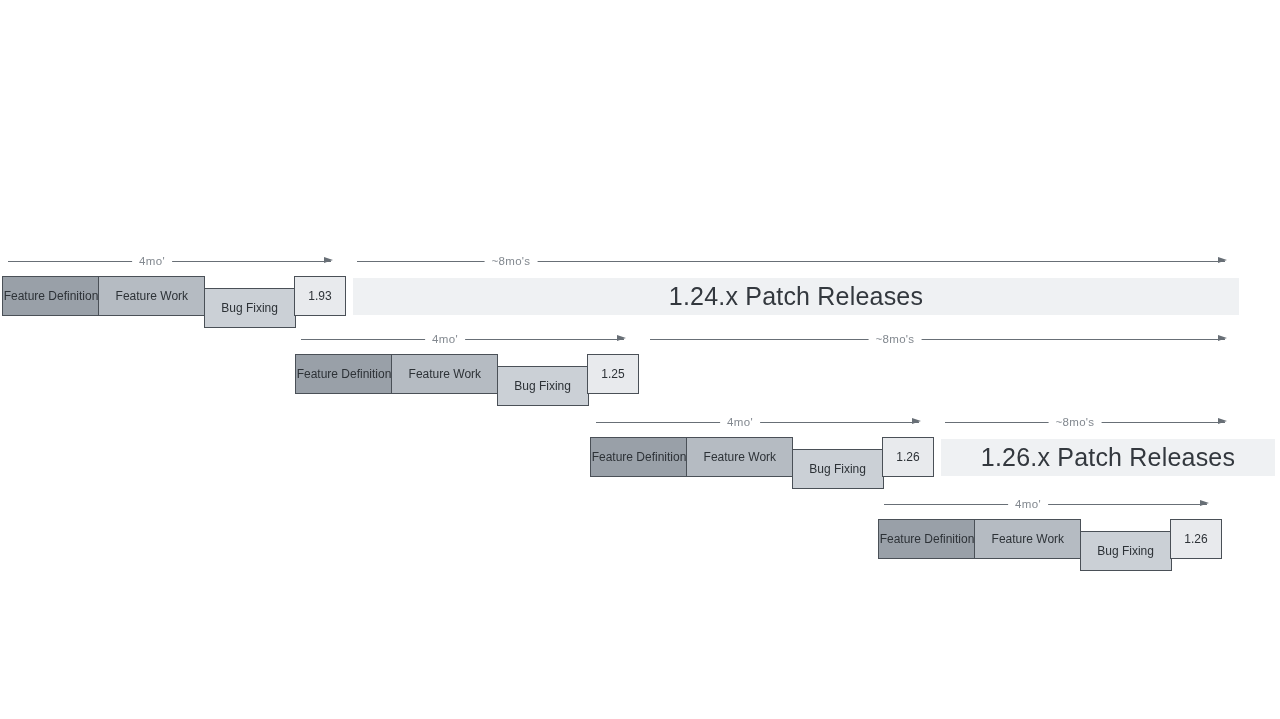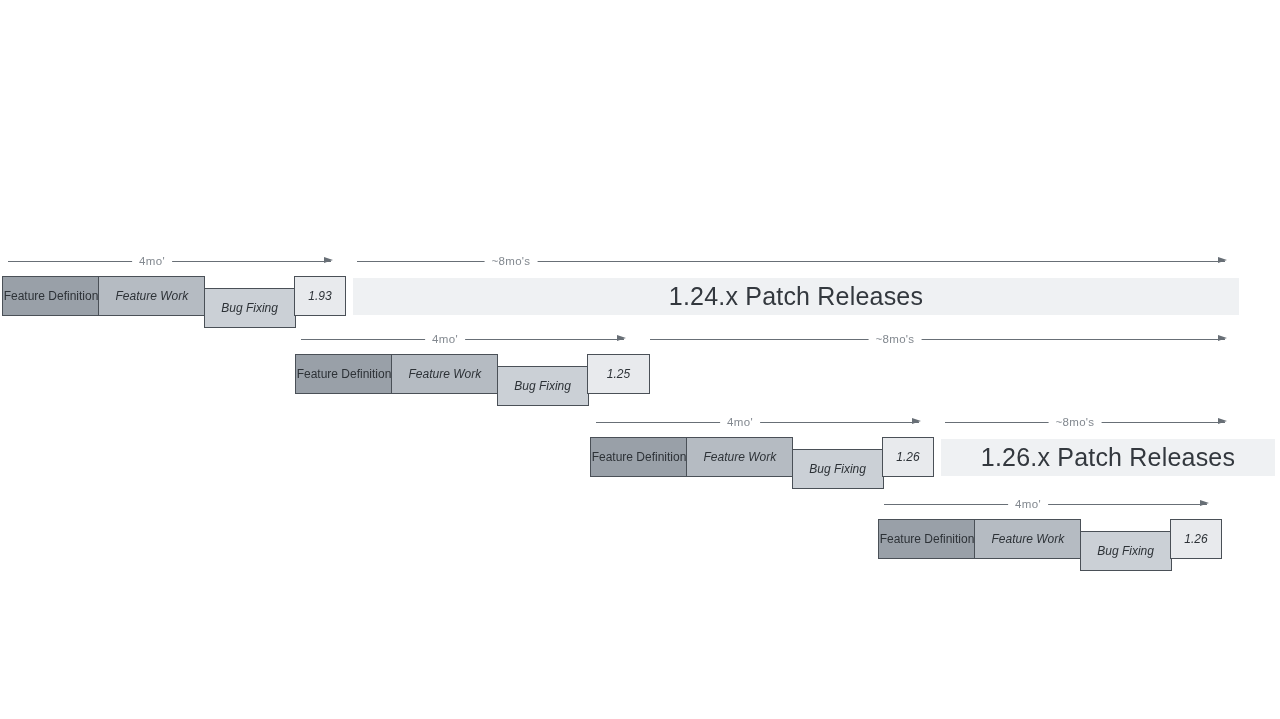--- a/index.html
+++ b/index.html
@@ -53,21 +53,21 @@
     box-sizing: border-box;
     border: 1.7px solid var(--box-border);
     display: flex;
     align-items: center;
     justify-content: center;
     font-size: 12px;
     line-height: 13px;
     color: var(--box-text);
     flex: 0 0 auto;
   }
-  .phase-box + .phase-box { margin-left: -1.7px; font-style: italic; }
+  .phase-box + .phase-box { margin-left: -1.7px; }
   .p0 { background: var(--fill0); }
   .p1 { background: var(--fill1); }
   .p2 { background: var(--fill2); margin-top: 12px; }
   .p3 { background: var(--fill3); }
 
   
   .patch-bar {
     position: absolute;
     background: var(--bar-fill);
     display: flex;
@@ -117,21 +117,21 @@
     <div class="boxes" style="left: 295px; top: 354px;">
       <div class="phase-box p0" style="width: 98px; height: 40px;">
         <span>Feature Definition</span>
       </div>
       <div class="phase-box p1" style="width: 107px; height: 40px;">
         <span>Feature Work</span>
       </div>
       <div class="phase-box p2" style="width: 92px; height: 40px;">
         <span>Bug Fixing</span>
       </div>
-      <div class="phase-box p3" style="width: 63px; height: 40px;">
+      <div class="phase-box p3" style="width: 52px; height: 40px;">
         <span class="version-text">1.25</span>
       </div>
     </div>
   </div>
 
   <div class="row">
     <div class="arrow cycle-arrow" style="left: 596px; top: 422px; width: 323px;"></div>
     <span class="arrow-label" style="left: 740px; top: 416px;">4mo'</span>
     <div class="arrow patch-arrow" style="left: 945px; top: 422px; width: 280px;"></div>
     <span class="arrow-label patch-arrow-label" style="left: 1075px; top: 416px;">~8mo's</span>

